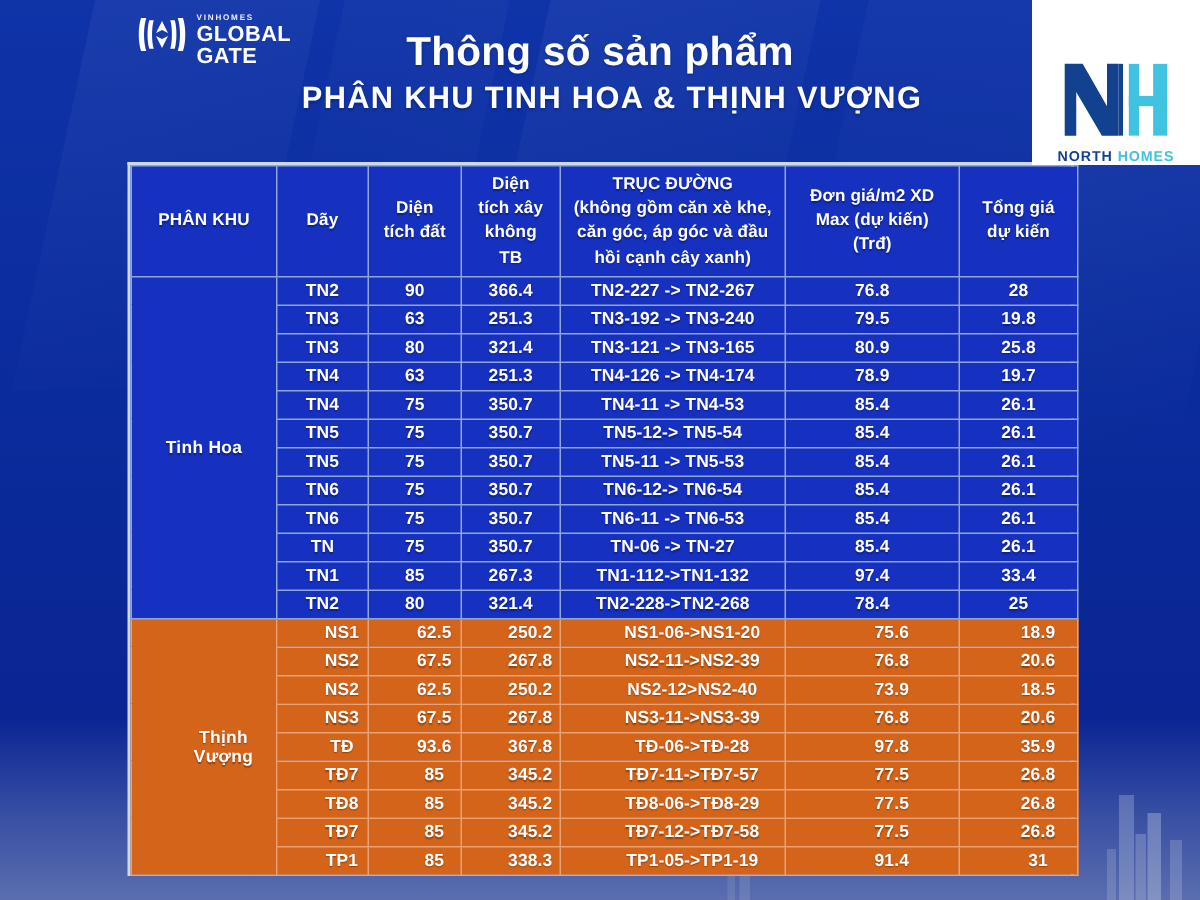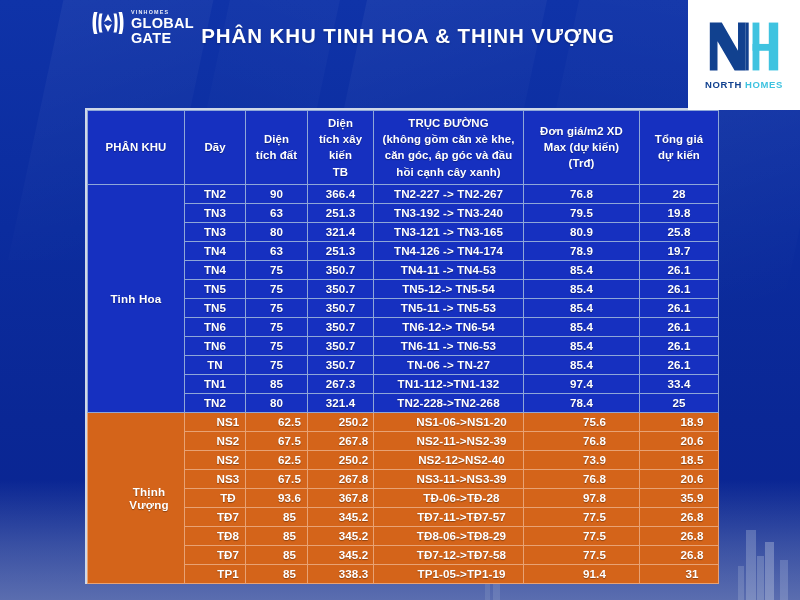--- a/index.html
+++ b/index.html
@@ -68,21 +68,21 @@
   #logo-left .words { color:#fff; line-height:1; }
   #logo-left .w-small { font-size:5.4px; letter-spacing:1.2px; font-weight:bold; opacity:.9; }
   #logo-left .w-big   { font-size:14.5px; font-weight:bold; letter-spacing:.3px; margin-top:1px; }
   #logo-left .w-big2  { font-size:14.5px; font-weight:bold; letter-spacing:.3px; }
 
   
   #logo-right {
     position:absolute; right:0; top:0; width:112px; height:110px;
     background:#ffffff; z-index:6;
     display:flex; flex-direction:column;
-    align-items:center; justify-content:center;
+    align-items:center; justify-content:flex-end;
   }
   #logo-right svg { display:block; }
   #logo-right .lr-words {
     margin-top:6px; font-size:9.5px; font-weight:bold; letter-spacing:.6px;
   }
   #logo-right .lr-n { color:#11418f; }
   #logo-right .lr-h { color:#3fc3e0; }
 
   
   #table-wrap {
@@ -179,20 +179,21 @@
       <rect x="53" y="3" width="8" height="56" fill="#3fc3e0"></rect>
       <rect x="72" y="3" width="11" height="56" fill="#3fc3e0"></rect>
     </svg>
   </span>
   <span class="lr-words">
     <span class="lr-n">NORTH</span><span class="lr-n">&nbsp;</span><span class="lr-h">HOMES</span>
   </span>
 </div>
 
 <div id="titleblock">
+  <div id="title1">Thông số sản phẩm</div>
   <div id="title2">PHÂN KHU TINH HOA &amp; THỊNH VƯỢNG</div>
 </div>
 
 <div id="table-wrap">
   <table>
     <colgroup>
       <col class="c1">
         <col class="c2">
         <col class="c3">
         <col class="c4">
@@ -208,21 +209,21 @@
         <th>
           <span>Dãy</span>
         </th>
         <th>
           <div>Diện</div>
           <div>tích đất</div>
         </th>
         <th>
           <div>Diện</div>
           <div>tích xây</div>
-          <div>kiến</div>
+          <div>không</div>
           <div>TB</div>
         </th>
         <th>
           <div>TRỤC ĐƯỜNG</div>
           <div>(không gồm căn xè khe,</div>
           <div>căn góc, áp góc và đầu</div>
           <div>hồi cạnh cây xanh)</div>
         </th>
         <th>
           <div>Đơn giá/m2 XD</div>

